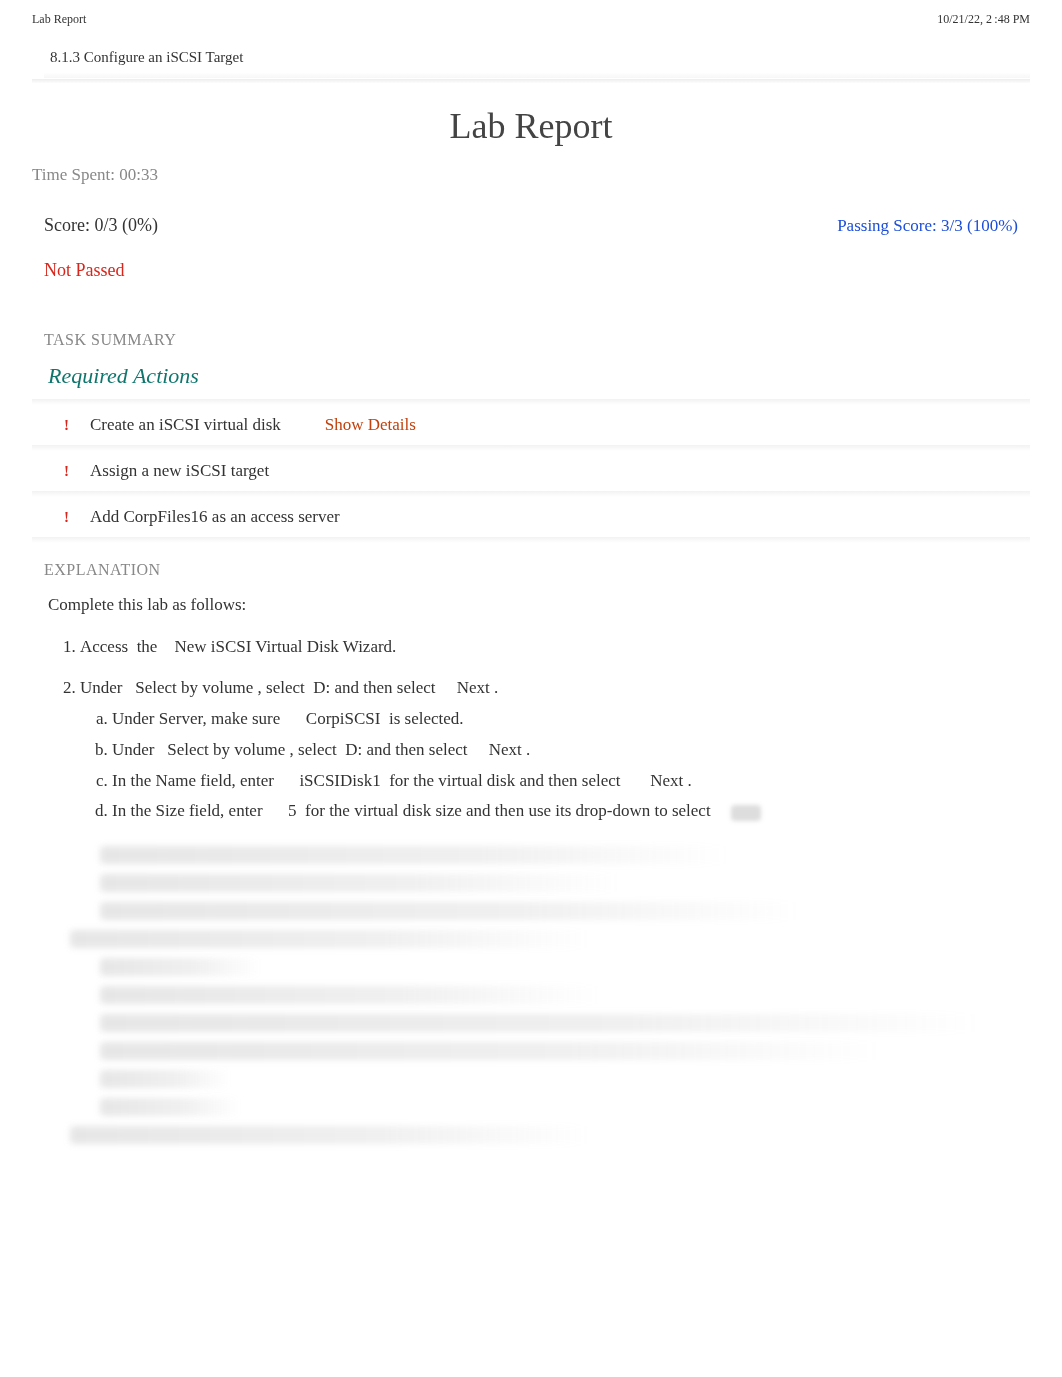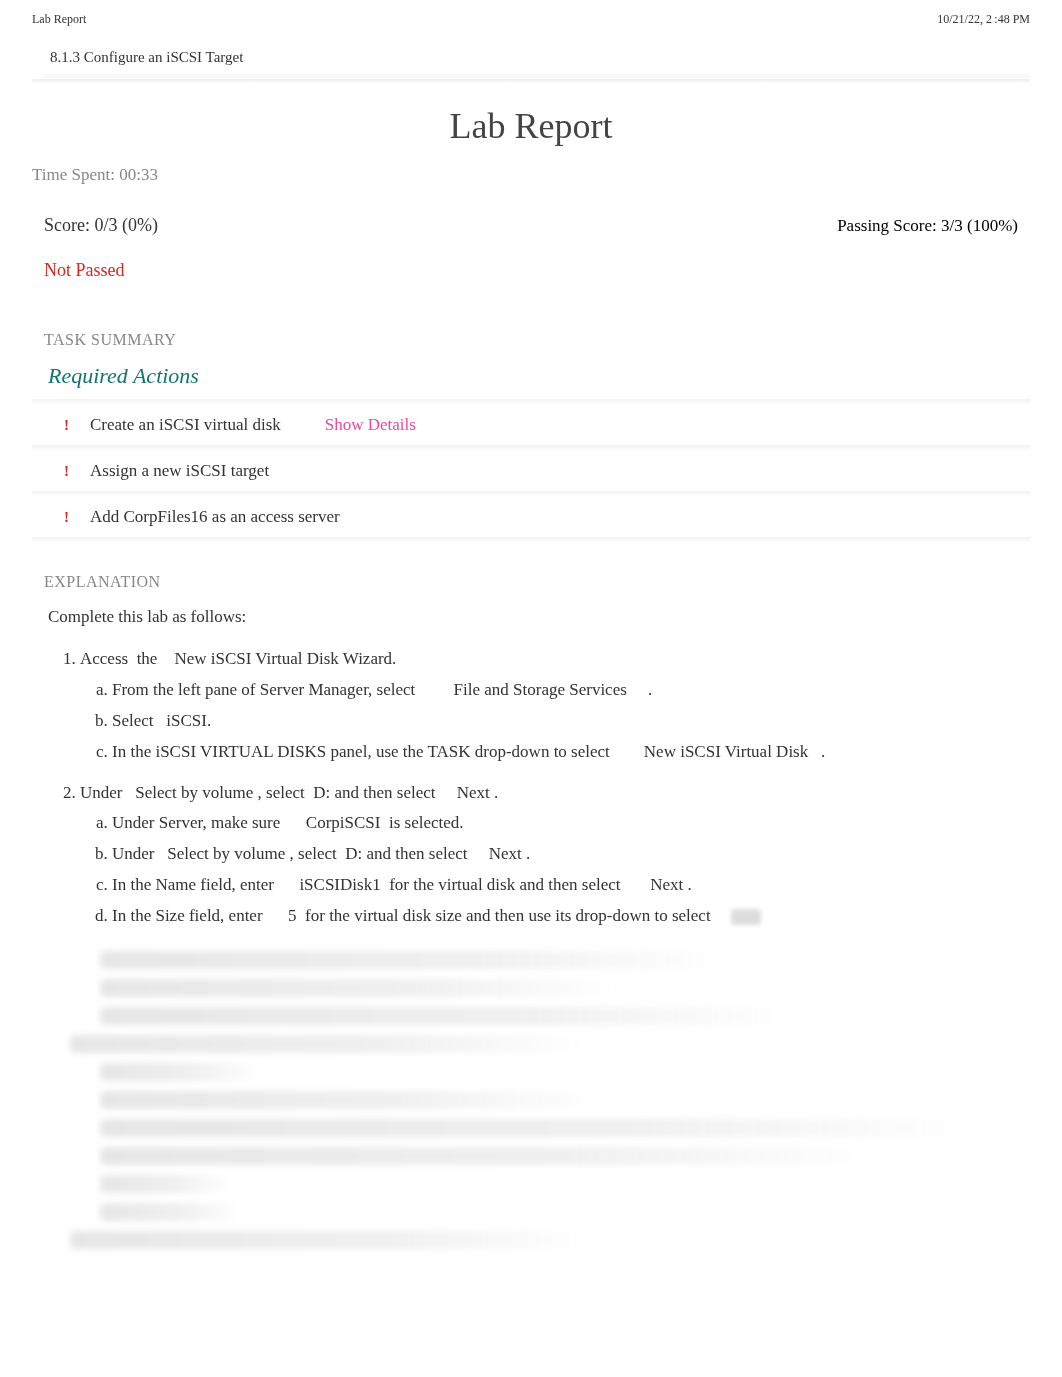--- a/index.html
+++ b/index.html
@@ -56,21 +56,21 @@
       margin-bottom: 50px;
     }
     .score-left {
       display: flex;
       gap: 24px;
       align-items: baseline;
       flex-direction: column;
     }
     .score-text { font-size: 18px; color: #333; }
     .not-passed { font-size: 18px; color: #d9261c; }
-    .passing-score { font-size: 17px; color: #000000; }
+    .passing-score { font-size: 17px; color: #1d4ed8; }
     .subheading {
       font-size: 16px;
       letter-spacing: 0.5px;
       color: #888;
       padding: 0 12px 4px 12px;
       margin-bottom: 10px;
     }
     .req-actions-label {
       font-size: 22px;
       color: #0f766e;
@@ -89,22 +89,22 @@
       font-size: 17px;
       gap: 16px;
     }
     .bang {
       color: #d9261c;
       font-weight: 700;
       width: 10px;
       font-size: 15px;
     }
     .action-label { color: #333; }
-    .show-details { color: #ec4899; cursor: pointer; margin-left: 28px; text-align: right; }
-    .explanation-block { margin-top: 30px; padding: 0 12px; }
+    .show-details { color: #c2410c; cursor: pointer; margin-left: 28px; text-align: right; }
+    .explanation-block { margin-top: 18px; padding: 0 12px; }
     .exp-intro { font-size: 17px; color: #333; margin: 12px 4px 18px 4px; }
     ol.top-ol {
       list-style: decimal;
       padding-left: 36px;
       font-size: 17px;
       color: #333;
     }
     ol.top-ol > li { margin-bottom: 12px; line-height: 1.7; }
     ol.sub-ol {
       list-style: lower-alpha;
@@ -195,25 +195,20 @@
   </div>
   <div class="action-shelf"></div>
 
   <div class="explanation-block">
     <div class="subheading" style="padding-left:0">EXPLANATION</div>
     <div class="exp-intro">Complete this lab as follows:</div>
 
     <ol class="top-ol">
       <li>
         <span class="kw">Access  the    New iSCSI Virtual Disk Wizard.</span>
-        <ol class="sub-ol">
-          <li><span class="kw">From the left pane of Server Manager, select         File and Storage Services     .</span></li>
-          <li><span class="kw">Select   iSCSI.</span></li>
-          <li><span class="kw">In the iSCSI VIRTUAL DISKS panel, use the TASK drop-down to select        New iSCSI Virtual Disk   .</span></li>
-        </ol>
       </li>
       <li>
         <span class="kw">Under   Select by volume , select  D: and then select     Next .</span>
         <ol class="sub-ol">
           <li><span class="kw">Under Server, make sure      CorpiSCSI  is selected.</span></li>
           <li><span class="kw">Under   Select by volume , select  D: and then select     Next .</span></li>
           <li><span class="kw">In the Name field, enter      iSCSIDisk1  for the virtual disk and then select       Next .</span></li>
           <li><span class="kw">In the Size field, enter      5  for the virtual disk size and then use its drop-down to select</span><span class="gb-pill"></span></li>
         </ol>
       </li>

